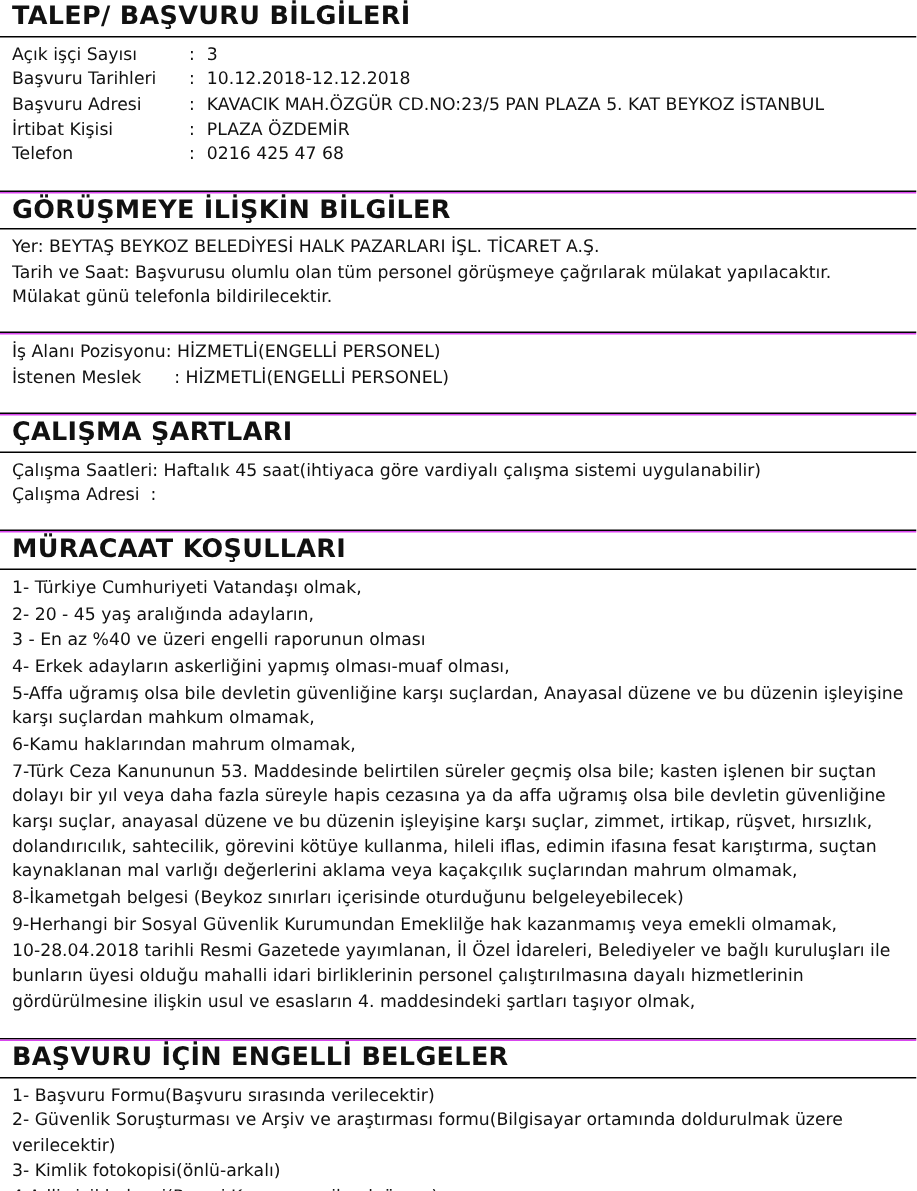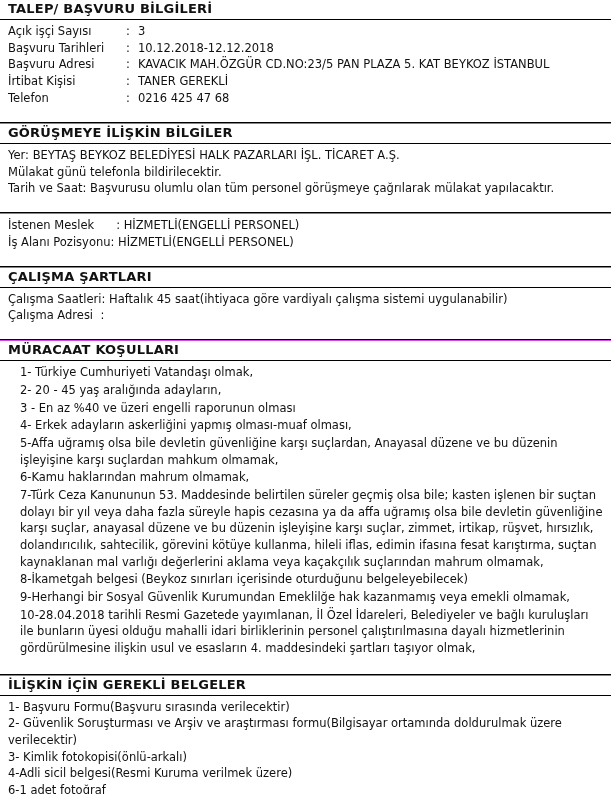--- a/index.html
+++ b/index.html
@@ -20,21 +20,21 @@
     position: relative;
     box-sizing: border-box;
     padding: 0;
   }
   .section {
     border-top: 1px solid #d946ef;
     border-bottom: 1px solid #000;
     margin: 0;
   }
   .sec-title {
-    font-size: 13px;
+    font-size: 17px;
     font-weight: bold;
     letter-spacing: 0.2px;
     padding: 2px 6px 2px 8px;
     border-bottom: 1px solid #000;
     line-height: 1.15;
   }
   .sec-body {
     padding: 3px 8px 16px 8px;
   }
   .row {
@@ -54,21 +54,21 @@
     display: inline-block;
     width: 118px;
   }
   .kv .sep {
     display: inline-block;
     width: 8px;
   }
   .cond {
     font-size: 11.5px;
     line-height: 1.45;
-    margin: 0 0 1px 12px;
+    margin: 0 0 1px 0;
     text-align: left;
   }
   .docline {
     font-size: 11.5px;
     line-height: 1.45;
   }
   .hdr-top { border-top: none; }
 </style>
 </head>
 <body>
@@ -81,41 +81,41 @@
       <div class="kv">
         <span class="k">Açık işçi Sayısı</span><span>:</span><span class="sep"></span><span>3</span>
       </div>
       <div class="kv">
         <span class="k">Başvuru Tarihleri</span><span>:</span><span class="sep"></span><span>10.12.2018-12.12.2018</span>
       </div>
       <div class="kv">
         <span class="k">Başvuru Adresi</span><span>:</span><span class="sep"></span><span>KAVACIK MAH.ÖZGÜR CD.NO:23/5 PAN PLAZA 5. KAT BEYKOZ İSTANBUL</span>
       </div>
       <div class="kv">
-        <span class="k">İrtibat Kişisi</span><span>:</span><span class="sep"></span><span>TANER GEREKLİ</span>
+        <span class="k">İrtibat Kişisi</span><span>:</span><span class="sep"></span><span>PLAZA ÖZDEMİR</span>
       </div>
       <div class="kv">
         <span class="k">Telefon</span><span>:</span><span class="sep"></span><span>0216 425 47 68</span>
       </div>
     </div>
   </div>
 
   <div class="section">
     <div class="sec-title">GÖRÜŞMEYE İLİŞKİN BİLGİLER</div>
     <div class="sec-body">
       <div class="row wrap">Yer:  BEYTAŞ BEYKOZ BELEDİYESİ HALK PAZARLARI İŞL. TİCARET A.Ş.</div>
+      <div class="row wrap">Tarih ve Saat: Başvurusu olumlu olan tüm personel görüşmeye çağrılarak mülakat yapılacaktır.</div>
       <div class="row wrap">Mülakat günü telefonla bildirilecektir.</div>
-      <div class="row wrap">Tarih ve Saat: Başvurusu olumlu olan tüm personel görüşmeye çağrılarak mülakat yapılacaktır.</div>
     </div>
   </div>
 
   <div class="section">
     <div class="sec-body">
+      <div class="row">İş Alanı Pozisyonu: HİZMETLİ(ENGELLİ PERSONEL)</div>
       <div class="row">İstenen Meslek      : HİZMETLİ(ENGELLİ PERSONEL)</div>
-      <div class="row">İş Alanı Pozisyonu: HİZMETLİ(ENGELLİ PERSONEL)</div>
     </div>
   </div>
 
   <div class="section">
     <div class="sec-title">ÇALIŞMA ŞARTLARI</div>
     <div class="sec-body">
       <div class="row">Çalışma Saatleri: Haftalık 45 saat(ihtiyaca göre vardiyalı çalışma sistemi uygulanabilir)</div>
       <div class="row">Çalışma Adresi  :</div>
     </div>
   </div>
@@ -130,21 +130,21 @@
       <div class="cond">5-Affa uğramış olsa bile devletin güvenliğine karşı suçlardan, Anayasal düzene ve bu düzenin işleyişine karşı suçlardan mahkum olmamak,</div>
       <div class="cond">6-Kamu haklarından mahrum olmamak,</div>
       <div class="cond">7-Türk Ceza Kanununun 53. Maddesinde belirtilen süreler geçmiş olsa bile; kasten işlenen bir suçtan dolayı bir yıl veya daha fazla süreyle hapis cezasına ya da affa uğramış olsa bile devletin güvenliğine karşı suçlar, anayasal düzene ve bu düzenin işleyişine karşı suçlar, zimmet, irtikap, rüşvet, hırsızlık, dolandırıcılık, sahtecilik, görevini kötüye kullanma, hileli iflas, edimin ifasına fesat karıştırma, suçtan kaynaklanan mal varlığı değerlerini aklama veya kaçakçılık suçlarından mahrum olmamak,</div>
       <div class="cond">8-İkametgah belgesi (Beykoz sınırları içerisinde oturduğunu belgeleyebilecek)</div>
       <div class="cond">9-Herhangi bir Sosyal Güvenlik Kurumundan Emeklilğe hak kazanmamış veya emekli olmamak,</div>
       <div class="cond">10-28.04.2018 tarihli Resmi Gazetede yayımlanan, İl Özel İdareleri, Belediyeler ve bağlı kuruluşları ile bunların üyesi olduğu mahalli idari birliklerinin personel çalıştırılmasına dayalı hizmetlerinin gördürülmesine ilişkin usul ve esasların 4. maddesindeki şartları taşıyor olmak,</div>
     </div>
   </div>
 
   <div class="section">
-    <div class="sec-title">İLİŞKİN İÇİN GEREKLİ BELGELER</div>
+    <div class="sec-title">BAŞVURU İÇİN ENGELLİ BELGELER</div>
     <div class="sec-body">
       <div class="docline">1- Başvuru Formu(Başvuru sırasında verilecektir)</div>
       <div class="docline">2- Güvenlik Soruşturması ve Arşiv ve araştırması formu(Bilgisayar ortamında doldurulmak üzere verilecektir)</div>
       <div class="docline">3- Kimlik fotokopisi(önlü-arkalı)</div>
       <div class="docline">4-Adli sicil belgesi(Resmi Kuruma verilmek üzere)</div>
       <div class="docline">6-1 adet fotoğraf</div>
     </div>
   </div>
 
 </div>

